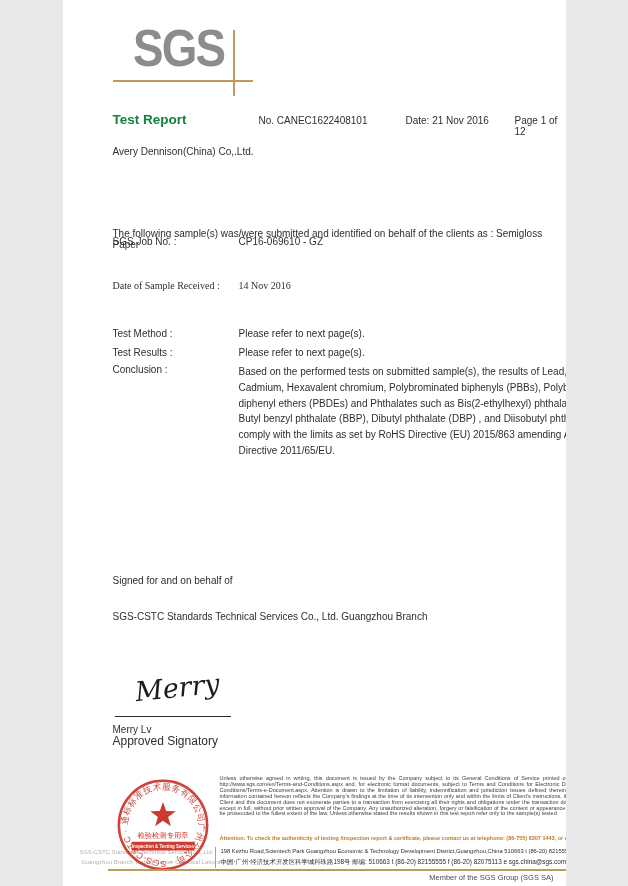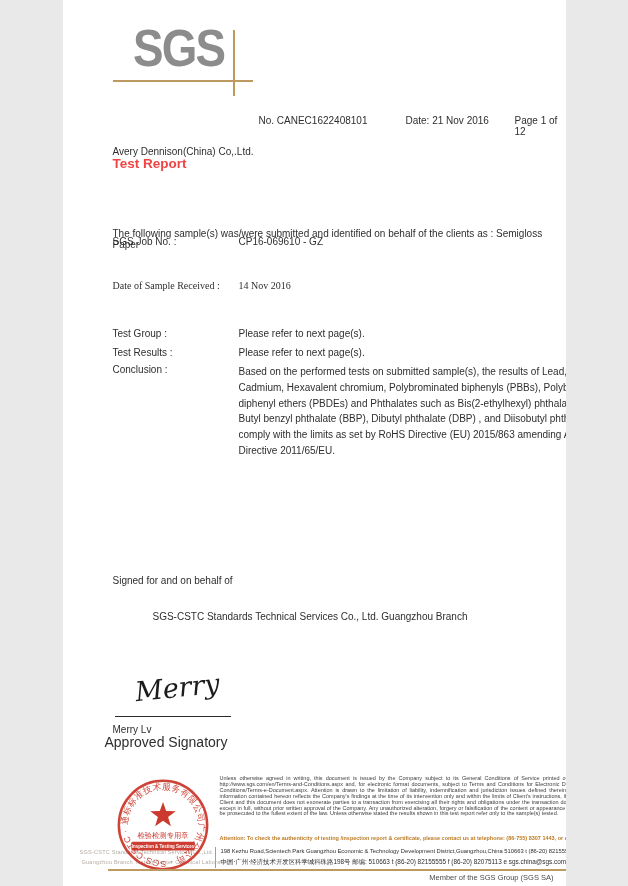--- a/index.html
+++ b/index.html
@@ -11,47 +11,47 @@
   
   .logo-text{
     position:absolute;left:70px;top:22px;
     font-size:52px;font-weight:bold;color:#8c8c8c;
     letter-spacing:-2px;transform:scaleX(.88);transform-origin:left top;
     line-height:1;
   }
   .logo-hline{position:absolute;left:50px;top:80px;width:140px;height:2px;background:#bd9a5f;}
   .logo-vline{position:absolute;left:170px;top:30px;width:2px;height:66px;background:#bd9a5f;}
   
-  .title{position:absolute;left:50px;top:112px;font-size:13.5px;font-weight:bold;color:#ef4444;margin-top:44px;}
+  .title{position:absolute;left:50px;top:112px;font-size:13.5px;font-weight:bold;color:#15803d;}
   .meta{position:absolute;top:115px;font-size:10px;color:#2e2e2e;}
   .meta.no{left:196px;}
   .meta.date{left:343px;}
   .meta.page-no{left:452px;}
   
   .client-name{position:absolute;left:50px;top:146px;font-size:10px;}
   .client-address{position:absolute;left:50px;top:166px;font-size:10px;}
   
   .sample-intro{position:absolute;left:50px;top:228px;font-size:10px;}
   .info-row{position:absolute;left:50px;font-size:10px;width:540px;}
   .info-row .lbl{display:inline-block;width:126px;vertical-align:top;}
   .info-row .val{display:inline-block;vertical-align:top;}
   .conclusion-row{position:absolute;left:50px;top:364px;font-size:10px;width:545px;}
   .conclusion-row .lbl{display:inline-block;width:126px;vertical-align:top;}
   .conclusion-row .val{display:inline-block;vertical-align:top;width:404px;line-height:15.8px;}
   
   .signed-for{position:absolute;left:50px;top:575px;font-size:10px;}
-  .signed-company{position:absolute;left:50px;top:611px;font-size:10px;margin-left:40px;}
+  .signed-company{position:absolute;left:50px;top:611px;font-size:10px;}
   .autograph{
     position:absolute;left:72px;top:672px;
     font-family:"DejaVu Serif",serif;font-style:italic;font-size:27px;color:#1c1c1c;
     transform:rotate(-6deg);
   }
   .sig-line{position:absolute;left:52px;top:716px;width:116px;height:1px;background:#2a2a2a;}
   .sig-name{position:absolute;left:50px;top:724px;font-size:10px;}
-  .sig-title{position:absolute;left:42px;top:734px;font-size:14px;}
+  .sig-title{position:absolute;left:50px;top:734px;font-size:12px;}
   
   .stamp-company-1{position:absolute;left:17px;top:849px;font-size:5.6px;color:#b3ada6;letter-spacing:.2px;}
   .stamp-company-2{position:absolute;left:19px;top:859px;font-size:5.6px;color:#b3ada6;letter-spacing:.2px;}
   .stamp{position:absolute;left:50px;top:777px;width:100px;height:96px;}
   .disclaimer{
     position:absolute;left:157px;top:776px;width:464px;
     font-size:5.5px;line-height:5.9px;color:#3d3d3d;text-align:justify;
   }
   .attention{
     position:absolute;left:157px;top:835px;width:464px;
@@ -81,21 +81,21 @@
 
   <div class="sample-intro">The following sample(s) was/were submitted and identified on behalf of the clients as : Semigloss Paper</div>
 
   <div class="info-row" style="top:236px;">
     <span class="lbl">SGS Job No. :</span><span class="val">CP16-069610 - GZ</span>
   </div>
   <div class="info-row" style="top:280px;font-family:Liberation Serif, serif;">
     <span class="lbl">Date of Sample Received :</span><span class="val">14 Nov 2016</span>
   </div>
   <div class="info-row" style="top:328px;">
-    <span class="lbl">Test Group :</span><span class="val">Please refer to next page(s).</span>
+    <span class="lbl">Test Method :</span><span class="val">Please refer to next page(s).</span>
   </div>
   <div class="info-row" style="top:347px;">
     <span class="lbl">Test Results :</span><span class="val">Please refer to next page(s).</span>
   </div>
 
   <div class="conclusion-row">
     <span class="lbl">Conclusion :</span><span class="val">Based on the performed tests on submitted sample(s), the results of Lead, Mercury, Cadmium, Hexavalent chromium, Polybrominated biphenyls (PBBs), Polybrominated diphenyl ethers (PBDEs) and Phthalates such as Bis(2-ethylhexyl) phthalate (DEHP) , Butyl benzyl phthalate (BBP), Dibutyl phthalate (DBP) , and Diisobutyl phthalate (DIBP) comply with the limits as set by RoHS Directive (EU) 2015/863 amending Annex II to Directive 2011/65/EU.</span>
   </div>
 
   <div class="signed-for">Signed for and on behalf of</div>

